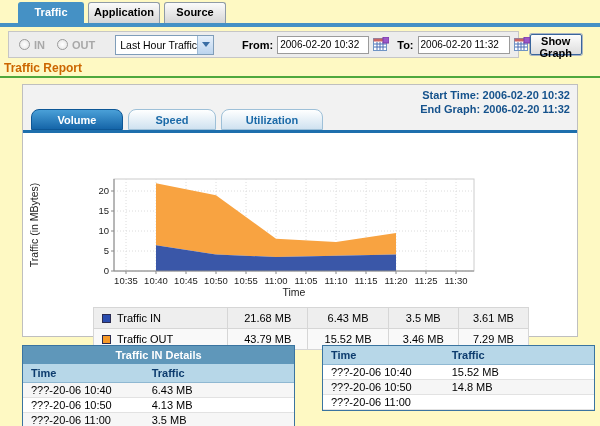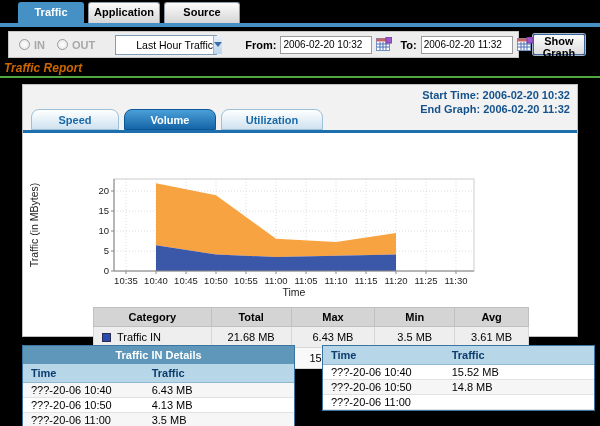--- a/index.html
+++ b/index.html
@@ -1,51 +1,51 @@
 <!DOCTYPE html>
 <html><head>
 <meta charset="utf-8">
 <style>
   * { margin:0; padding:0; box-sizing:border-box; }
   html,body { background:#fff; }
   body { font-family:"Liberation Sans", sans-serif; font-size:11px; color:#000; }
-  #screen { position:relative; width:600px; height:426px; overflow:hidden; background:#000000; }
+  #screen { position:relative; width:600px; height:426px; overflow:hidden; background:#fef9c3; }
 
   
   .top-tabs { position:absolute; top:2px; left:18px; display:flex; gap:4px; }
   .top-tab { height:21px; line-height:19px; text-align:center; font-weight:bold;
              border:1px solid #8f9ba6; border-bottom:none; border-radius:3px 3px 0 0;
              background:linear-gradient(#fbfbfb,#d6d6d6); cursor:pointer; }
   .top-tab.active { background:#4591c5; color:#fff; border-color:#4591c5; }
   .top-bar { position:absolute; top:23px; left:0; width:600px; height:4px; background:#4591c5; }
 
   
   .toolbar { position:absolute; top:31px; left:8px; width:511px; height:27px;
              background:#ededed; border:1px solid #c6c6c6; display:flex; align-items:center; }
   .radio-group { display:flex; align-items:center; gap:4px; margin-left:10px; color:#a8a8a8; font-weight:bold; }
   .radio-circle { width:11px; height:11px; border-radius:50%; border:1px solid #9b9b9b;
                   background:radial-gradient(#fff,#e3e3e3); display:inline-block; }
   .vsep { width:2px; height:20px; background:#6fa3cc; margin:0 10px; }
   .fake-select { width:102px; height:20px; background:#fff; border:1px solid #7f9db9;
                  display:flex; align-items:center; justify-content:space-between; cursor:pointer; }
-  .fake-select .sel-text { padding-left:20px; font-size:10.5px; white-space:nowrap; }
+  .fake-select .sel-text { padding-left:4px; font-size:10.5px; white-space:nowrap; }
   .sel-arrow { width:16px; height:18px; background:linear-gradient(#e6f0fb,#bcd4ee); border-left:1px solid #9db9d4;
                display:flex; align-items:center; justify-content:center; }
   .sel-arrow::before { content:""; border-left:4px solid transparent; border-right:4px solid transparent;
                        border-top:5px solid #3a6ea5; }
   .tb-label { font-weight:bold; margin:0 4px 0 8px; }
   .date-input { width:92px; height:18px; border:1px solid #9b9b9b; font-family:"Liberation Sans",sans-serif;
                 font-size:10px; padding:0 2px; background:#fff; }
   .cal-icon { width:16px; height:15px; margin-left:4px; cursor:pointer; position:relative; display:inline-block; }
   .show-graph { margin-left:auto; margin-right:8px; height:21px; padding:0 9px; font-family:"Liberation Sans",sans-serif;
                 font-size:11px; font-weight:bold; background:linear-gradient(#fdfdfd,#dddddd);
                 border:1px solid #39659c; border-radius:2px; box-shadow:0 0 0 1px #a9b4c2; cursor:pointer; }
 
   
-  .report-title { position:absolute; top:61px; left:4px; color:#cc6600; font-size:12px; font-weight:bold;font-style:italic; }
+  .report-title { position:absolute; top:61px; left:4px; color:#cc6600; font-size:12px; font-weight:bold; }
   .green-rule { position:absolute; top:76px; left:0; width:600px; height:2px; background:#4fa83d; }
 
   
   .panel { position:absolute; top:84px; left:22px; width:556px; height:253px;
            background:#f2f2f2; border:1px solid #bfbfbf;padding-left:21px; }
   .time-range { position:absolute; top:3px; right:7px; text-align:right; color:#15528c; font-weight:bold; line-height:14px; }
   .report-tabs { position:absolute; top:24px; left:8px; display:flex; gap:5px; }
   .r-tab { height:21px; line-height:20px; text-align:center; font-weight:bold; font-size:11px;
            border-radius:8px 8px 0 0; cursor:pointer; }
   .r-tab.active { width:92px; background:linear-gradient(#4aa0d8,#1565a8); color:#fff; border:1px solid #0d5796; }
@@ -80,21 +80,21 @@
   .c-time { width:46%; padding-left:8px; } .c-traf { width:54%; padding-left:4px; }
 </style>
 </head>
 <body>
 
 <div id="screen">
 
   <div class="top-tabs">
     <div class="top-tab active" style="width:66px">Traffic</div>
     <div class="top-tab" style="width:72px">Application</div>
-    <div class="top-tab" style="width:76px">Source</div>
+    <div class="top-tab" style="width:62px">Source</div>
   </div>
   <div class="top-bar"></div>
 
   <div class="toolbar">
     <div class="radio-group">
       <span class="radio-circle"></span>
       <span>IN</span>
       <span class="radio-circle" style="margin-left:8px"></span>
       <span>OUT</span>
     </div>
@@ -141,22 +141,22 @@
 
   <div class="report-title">Traffic Report</div>
   <div class="green-rule"></div>
 
   <div class="panel">
     <div class="time-range">
       <div><span>Start Time:</span> <span>2006-02-20 10:32</span></div>
       <div><span>End Graph:</span> <span>2006-02-20 11:32</span></div>
     </div>
     <div class="report-tabs">
+      <div class="r-tab active">Volume</div>
       <div class="r-tab idle speed">Speed</div>
-      <div class="r-tab active">Volume</div>
       <div class="r-tab idle util">Utilization</div>
     </div>
     <div class="blue-rule"></div>
 
     <div class="panel-content">
       <div class="chart-wrap" id="chart"><svg width="480" height="130" xmlns="http://www.w3.org/2000/svg">
             <rect x="90" y="10" width="360" height="92" fill="#ffffff" stroke="#cccccc"></rect>
             <line x1="102" y1="10" x2="102" y2="102" stroke="#dcdcdc" stroke-dasharray="1,2"></line>
             <line x1="102" y1="102" x2="102" y2="105" stroke="#888888"></line>
             <text x="102" y="115" font-size="9.5" fill="#222222" text-anchor="middle" font-family="Liberation Sans, sans-serif">10:35</text>
@@ -211,27 +211,20 @@
             <polygon points="132,14.200000000000003 192,26.28 252,69.84 312,72.96000000000001 372,64 372,85.6 312,86.8 252,88 192,85.48 132,76.28" fill="#f8a341"></polygon>
             <polygon points="132,102 132,76.28 192,85.48 252,88 312,86.8 372,85.6 372,102" fill="#3a57a8"></polygon>
             <line x1="90" y1="10" x2="90" y2="102" stroke="#888888"></line>
             <line x1="90" y1="102" x2="450" y2="102" stroke="#888888"></line>
             <text x="14" y="56" font-size="10.5" fill="#222222" text-anchor="middle" font-family="Liberation Sans, sans-serif" transform="rotate(-90 14 56)">Traffic (in MBytes)</text>
             <text x="270" y="127" font-size="10.5" fill="#222222" text-anchor="middle" font-family="Liberation Sans, sans-serif">Time</text>
           </svg></div>
 
       <table class="summary">
         <tbody>
-            <tr>
-          <th style="width:118px">Category</th>
-          <th style="width:80px">Total</th>
-          <th style="width:84px">Max</th>
-          <th style="width:80px">Min</th>
-          <th style="width:74px">Avg</th>
-        </tr>
         <tr class="r0">
           <td class="cat"><span class="swatch" style="background:#2a4cae"></span><span>Traffic IN</span></td>
           <td>21.68 MB</td>
           <td>6.43 MB</td>
           <td>3.5 MB</td>
           <td>3.61 MB</td>
         </tr>
         <tr class="r1">
           <td class="cat"><span class="swatch" style="background:#f79a28"></span><span>Traffic OUT</span></td>
           <td>43.79 MB</td>

